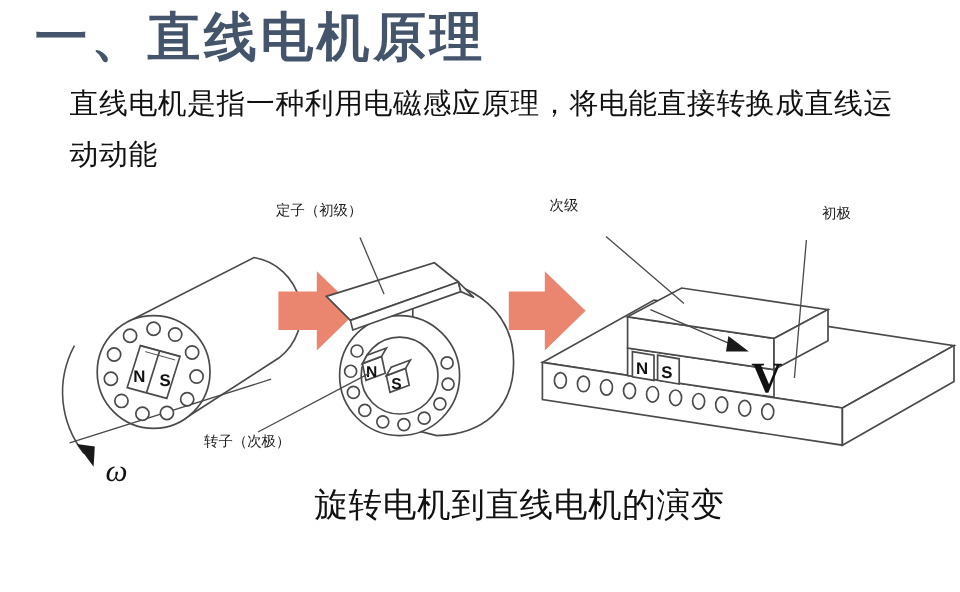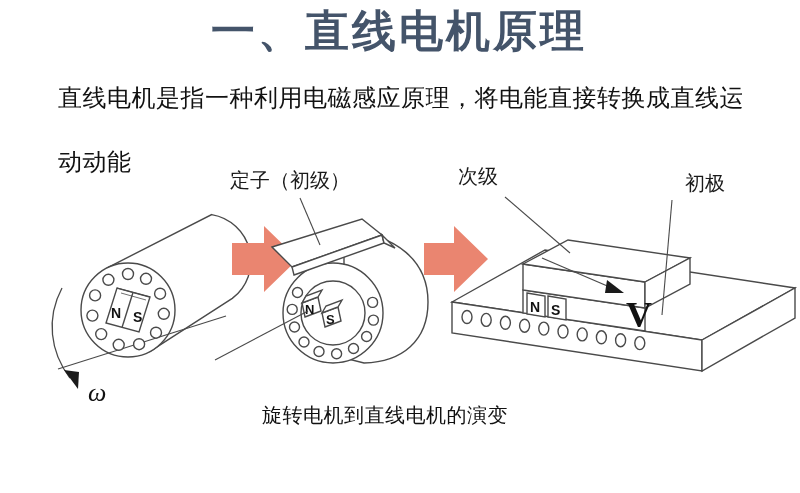--- a/index.html
+++ b/index.html
@@ -4,37 +4,36 @@
 <style>
   html,body{margin:0;padding:0;background:#ffffff;}
   #slide{
     position:relative;width:800px;height:493px;background:#ffffff;overflow:hidden;
     font-family:"Liberation Serif", serif;
   }
   #title{
     position:absolute;left:29px;top:2px;width:740px;
     font-size:44px;font-weight:bold;color:#44546A;letter-spacing:3px;
     white-space:nowrap;
-    text-align:center;
   }
   #bodytext{
     position:absolute;left:58px;top:66px;width:690px;
-    font-size:24px;line-height:64px;color:#111111;letter-spacing:0.5px;
+    font-size:24px;line-height:43px;color:#111111;letter-spacing:0.5px;
   }
   #bodytext span{display:block;}
   .dlabel{
-    position:absolute;font-size:20px;color:#1a1a1a;white-space:nowrap;
+    position:absolute;font-size:12px;color:#1a1a1a;white-space:nowrap;
     font-family:Liberation Sans, sans-serif;
   }
   #label-stator{left:230px;top:167px;}
   #label-secondary{left:458px;top:163px;}
   #label-primary{left:685px;top:170px;}
   #label-rotor{left:170px;top:360px;}
   #caption{
-    position:absolute;left:262px;top:402px;font-size:20px;color:#111111;
+    position:absolute;left:262px;top:402px;font-size:28px;color:#111111;
     letter-spacing:0.5px;white-space:nowrap;
   }
   #diagram-svg{position:absolute;left:0;top:0;}
   text.symbol{font-family:"Liberation Sans", sans-serif;font-weight:bold;fill:#111;}
   text.omega{font-family:"Liberation Serif", serif;font-style:italic;font-weight:normal;}
   text.vel{font-family:"Liberation Serif", serif;}
 </style>
 </head>
 <body>
 
@@ -167,15 +166,16 @@
       <text class="vel symbol" x="626" y="327" font-size="36" stroke="none" fill="#111">V</text>
 
       <line x1="505" y1="197" x2="570" y2="253" stroke-width="1.1"></line>
       <line x1="672" y1="200" x2="662" y2="315" stroke-width="1.1"></line>
     </g>
   </svg>
 
   <div class="dlabel" id="label-stator">定子（初级）</div>
   <div class="dlabel" id="label-secondary">次级</div>
   <div class="dlabel" id="label-primary">初极</div>
+  <div class="dlabel" id="label-rotor">转子（次极）</div>
 
   <div id="caption">旋转电机到直线电机的演变</div>
 </div>
 
 </body></html>

